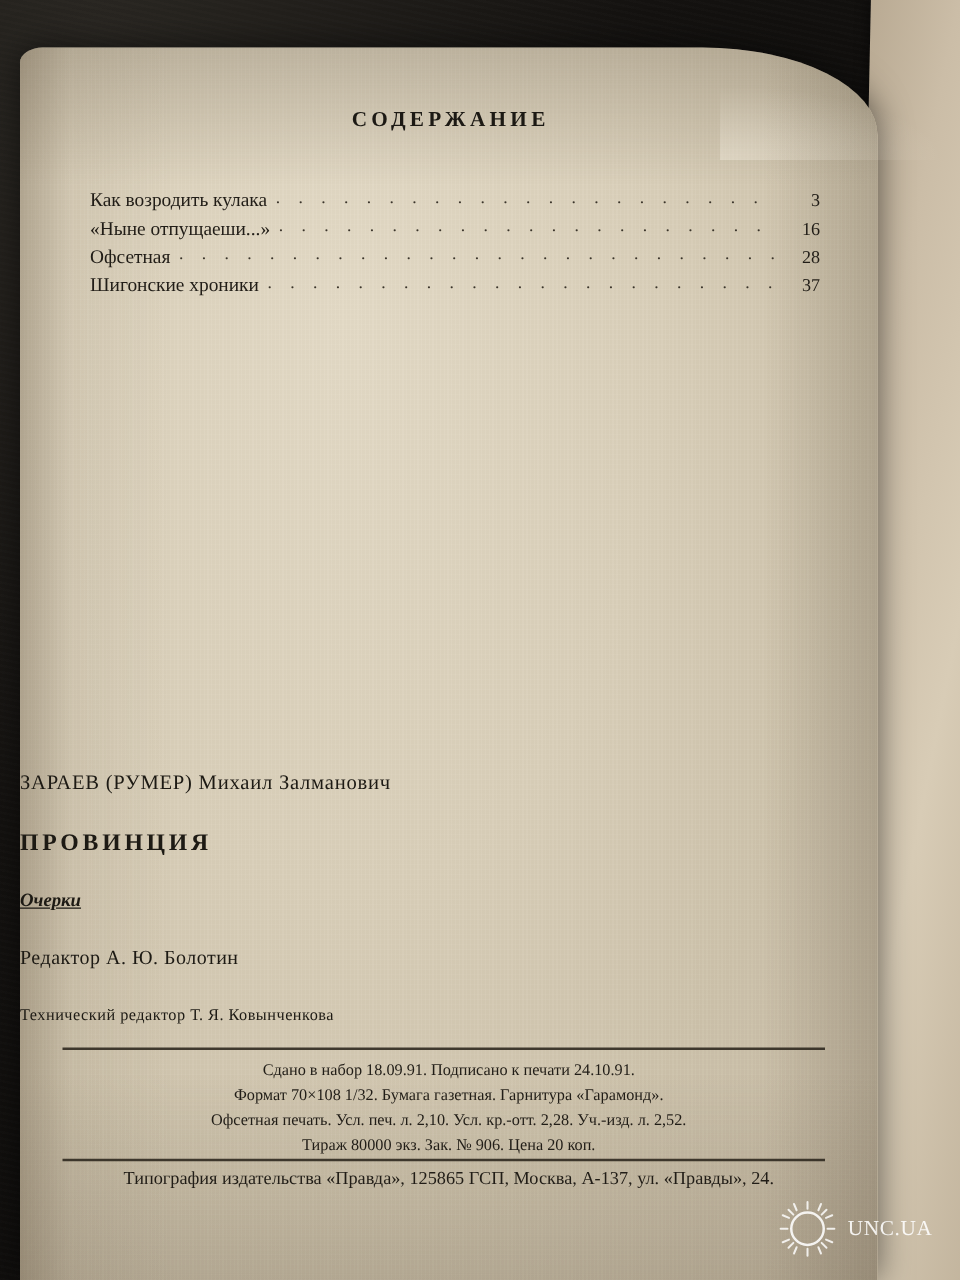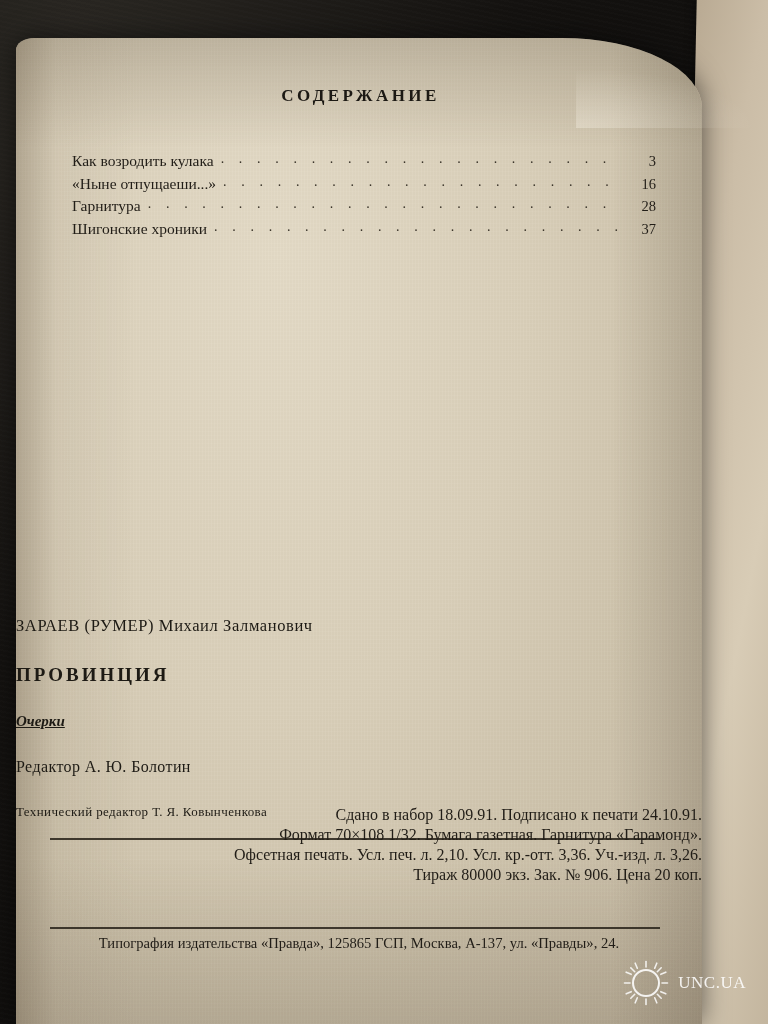--- a/index.html
+++ b/index.html
@@ -190,23 +190,23 @@
     right: 42px;
     opacity: .88;
   }
   .rule-1 { top: 800px; }
   .rule-2 { top: 889px; }
 
   .tech-block {
     position: absolute;
     left: 0;
     right: 0;
-    top: 767px;
-    text-align: right;
-    font-size: 16px;
+    top: 808px;
+    text-align: center;
+    font-size: 13px;
     line-height: 20px;
     color: #211d17;
   }
   .printer {
     position: absolute;
     left: 0;
     right: 0;
     top: 897px;
     text-align: center;
     font-size: 14.6px;
@@ -263,21 +263,21 @@
           <span class="toc-page">3</span>
         </div>
 
         <div class="toc-row">
           <span class="toc-label">«Ныне отпущаеши...»</span>
           <span class="toc-dots">. . . . . . . . . . . . . . . . . . . . . . . . . . . . . . . . . . . . . . . . . . . . . . . . . . . . . . . . . . . .</span>
           <span class="toc-page">16</span>
         </div>
 
         <div class="toc-row">
-          <span class="toc-label">Гарнитура</span>
+          <span class="toc-label">Офсетная</span>
           <span class="toc-dots">. . . . . . . . . . . . . . . . . . . . . . . . . . . . . . . . . . . . . . . . . . . . . . . . . . . . . . . . . . . .</span>
           <span class="toc-page">28</span>
         </div>
 
         <div class="toc-row">
           <span class="toc-label">Шигонские хроники</span>
           <span class="toc-dots">. . . . . . . . . . . . . . . . . . . . . . . . . . . . . . . . . . . . . . . . . . . . . . . . . . . . . . . . . . . .</span>
           <span class="toc-page">37</span>
         </div>
 
@@ -289,21 +289,21 @@
         <div class="imp-genre">Очерки</div>
         <div class="imp-editor">Редактор А. Ю. Болотин</div>
         <div class="imp-techeditor">Технический редактор Т. Я. Ковынченкова</div>
       </div>
 
       <div class="rule rule-1"></div>
 
       <div class="tech-block">
         <div>Сдано в набор 18.09.91. Подписано к печати 24.10.91.</div>
         <div>Формат 70×108 1/32. Бумага газетная. Гарнитура «Гарамонд».</div>
-        <div>Офсетная печать. Усл. печ. л. 2,10. Усл. кр.-отт. 3,36. Уч.-изд. л. 3,26.</div>
+        <div>Офсетная печать. Усл. печ. л. 2,10. Усл. кр.-отт. 2,28. Уч.-изд. л. 2,52.</div>
         <div>Тираж 80000 экз. Зак. № 906. Цена 20 коп.</div>
       </div>
 
       <div class="rule rule-2"></div>
 
       <div class="printer">Типография издательства «Правда», 125865 ГСП, Москва, А-137, ул. «Правды», 24.</div>
 
     </div>
   </div>
 

